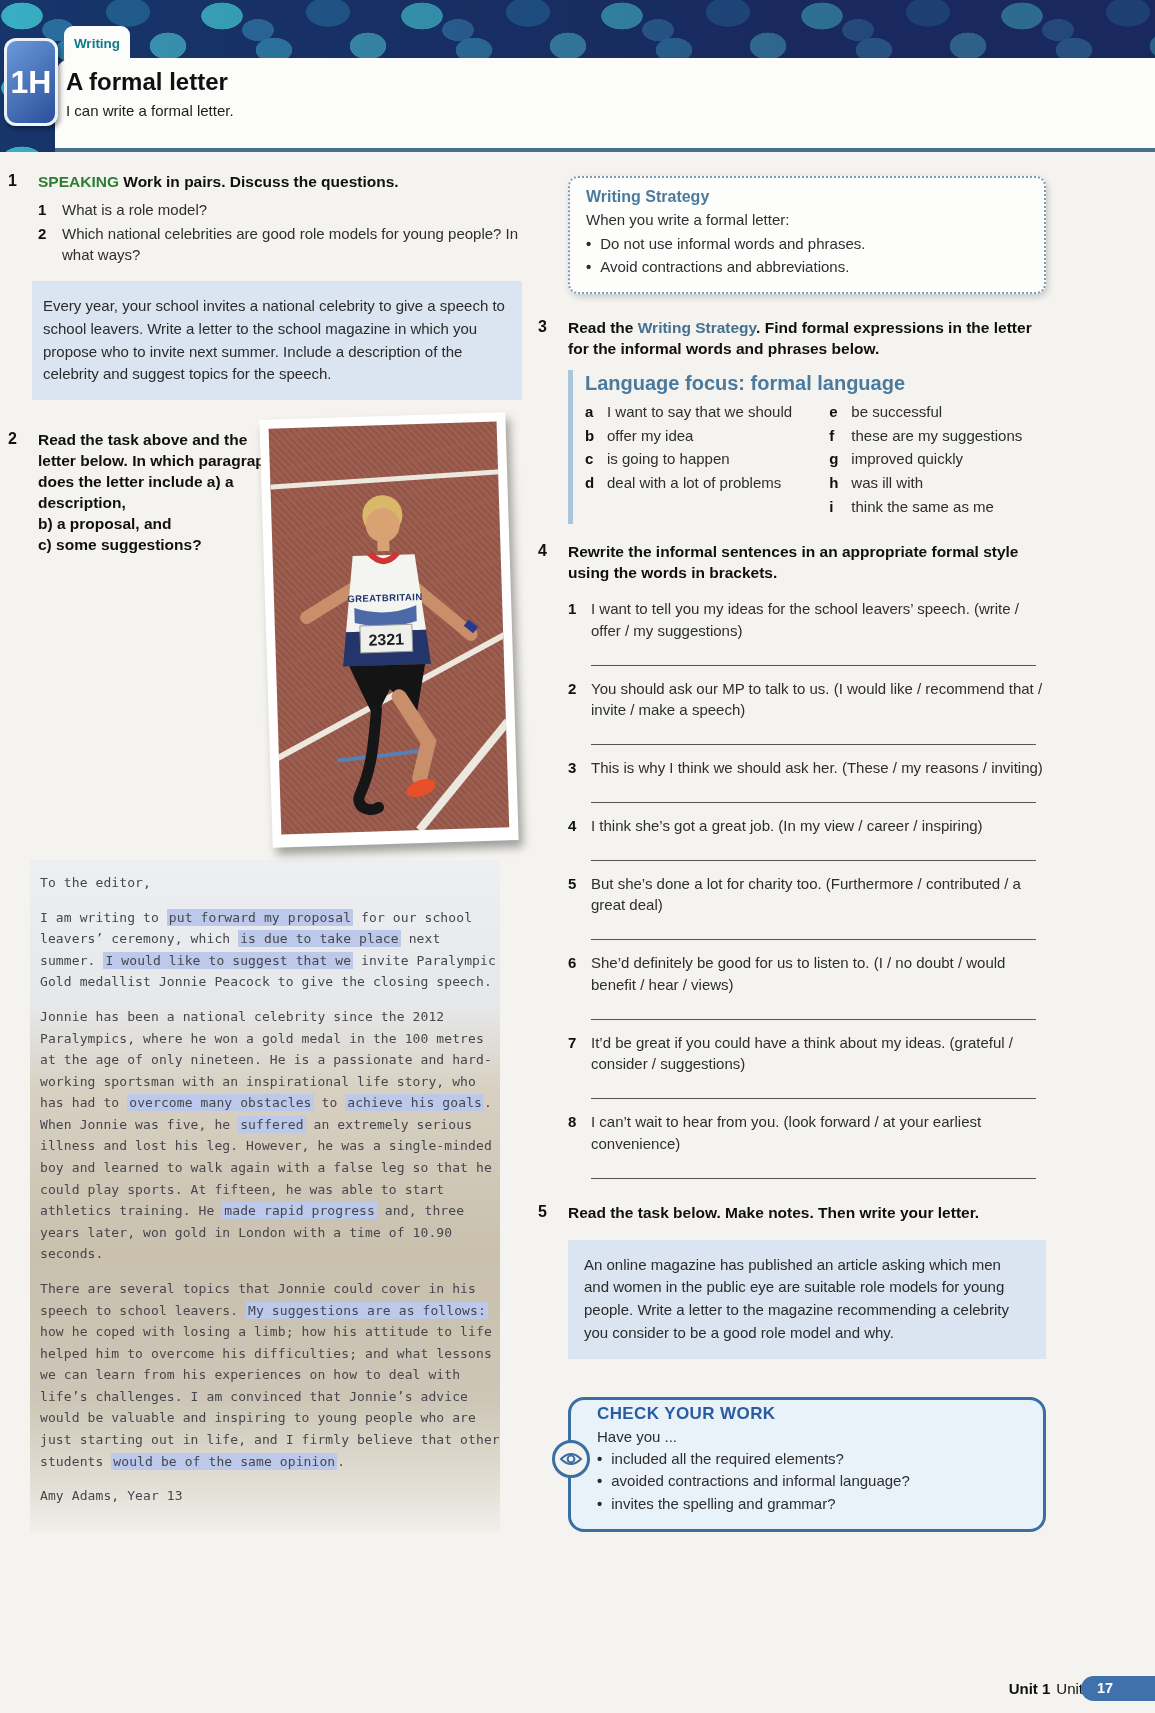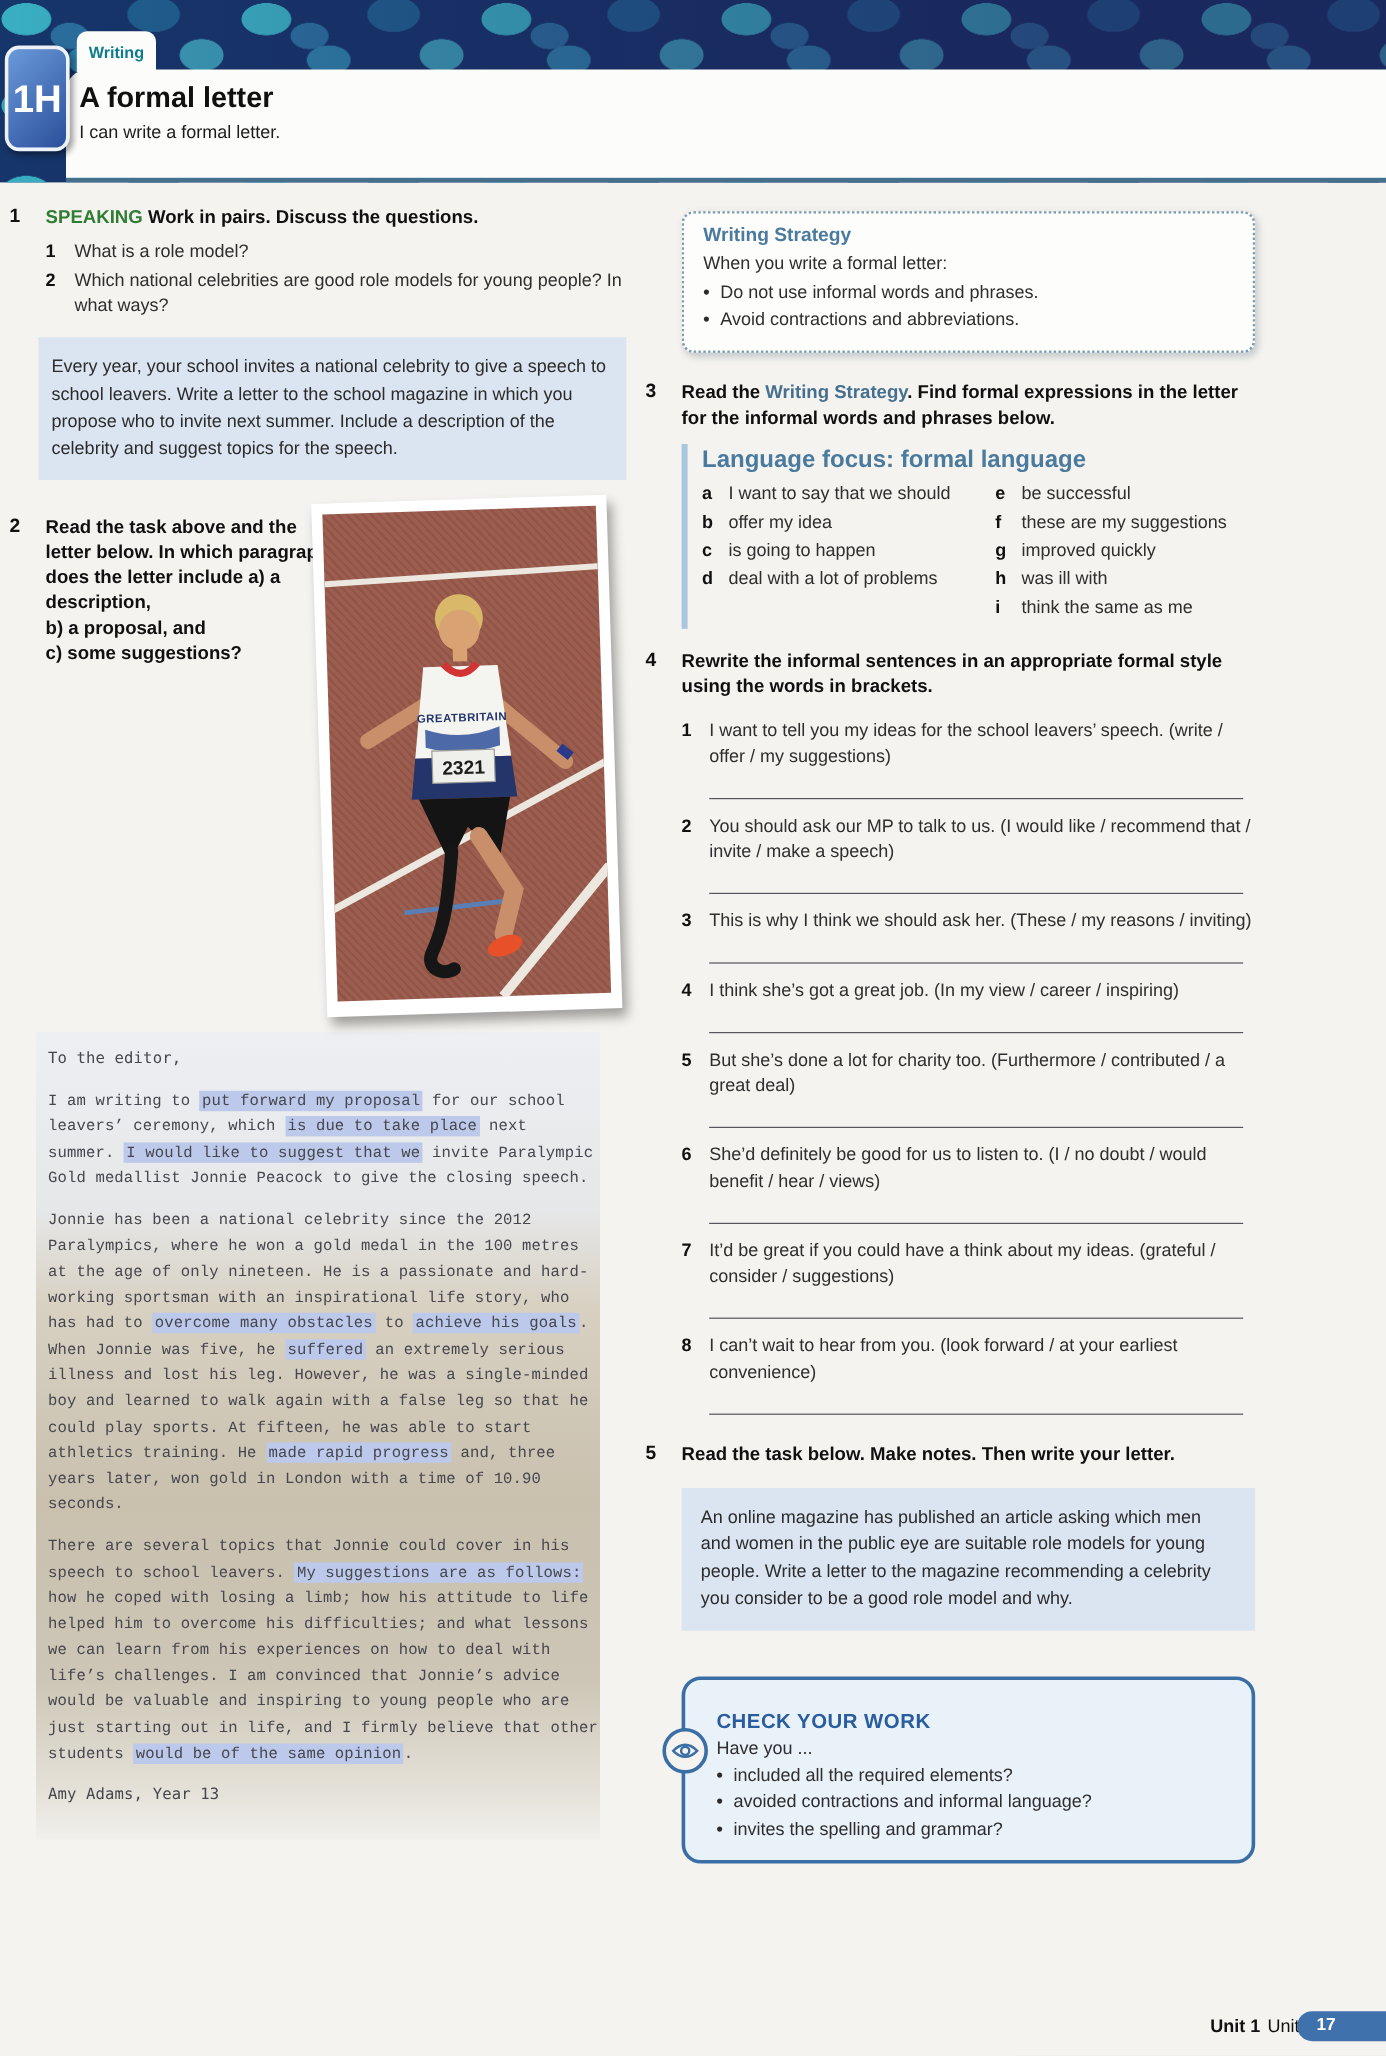--- a/index.html
+++ b/index.html
@@ -54,21 +54,21 @@
     box-shadow:4px 7px 10px rgba(0,0,0,.35);}
   .photo-img{position:relative;width:100%;height:100%;overflow:hidden;
     background:repeating-linear-gradient(48deg, rgba(0,0,0,.05) 0 2px, rgba(255,255,255,.03) 2px 5px),#99594a;}
   .photo-img svg{position:absolute;left:0;top:0;}
 
   
   .letter{margin:14px 0 0 22px;width:470px;box-sizing:border-box;padding:12px 0 26px 10px;
     font-family:"DejaVu Sans Mono",monospace;font-size:13px;letter-spacing:.1px;
     color:#46464e;line-height:1.66;
     background:linear-gradient(180deg,#edeff3 0%,#e6e7e8 22%,#d8d1c2 34%,#c9c0ae 58%,#cdc6b6 80%,#e4e1d8 94%,#f1f0ec 100%);}
-  .lp{margin:0 0 13px;font-family:Liberation Mono, monospace;}
+  .lp{margin:0 0 13px;}
   .hl{background:#bdc9ea;padding:1px 2px;box-decoration-break:clone;-webkit-box-decoration-break:clone;}
   .salutation{margin-bottom:13px;}
   .signature{margin-top:2px;}
 
   
   .strategy-box{border:2px dotted #7d9ab0;border-radius:10px;background:#fdfdfc;
     margin:4px 0 24px 30px;padding:10px 16px 14px;box-shadow:2px 3px 6px rgba(60,80,100,.25);}
   .strategy-title{color:#4a7a9e;font-weight:bold;font-size:16px;margin-bottom:5px;}
   .strategy-intro{font-size:15px;margin-bottom:5px;}
   .bullet-row{display:flex;gap:9px;font-size:15px;line-height:1.5;}
@@ -87,21 +87,21 @@
   .ex4-block{margin-top:14px;}
   .ex4-item-row{display:flex;gap:9px;margin:12px 0 0 30px;font-size:15px;line-height:1.45;}
   .item-num{font-weight:bold;width:14px;flex:none;color:#101010;}
   .answer-line{margin:17px 10px 4px 53px;border-bottom:1.4px solid #54545a;height:6px;}
 
   .ex5{margin-top:24px;}
   .task-box2{background:#dbe5f1;padding:14px 16px;margin:16px 0 0 30px;font-size:15px;
     line-height:1.52;color:#2b2b2b;}
 
   .cyw{position:relative;border:3px solid #3a6ea5;border-radius:16px;background:#e9f1f9;
-    margin:38px 0 0 30px;padding:25px 18px 14px 26px;}
+    margin:38px 0 0 30px;padding:4px 18px 14px 26px;}
   .cyw-eye{position:absolute;left:-19px;top:40px;width:38px;height:38px;border-radius:50%;
     background:#f4f3ef;border:3px solid #3a6ea5;box-sizing:border-box;
     display:flex;align-items:center;justify-content:center;}
   .cyw-title{color:#2a5d9f;font-weight:bold;font-size:17px;letter-spacing:.4px;margin-bottom:4px;}
   .cyw-intro{font-size:15px;margin-bottom:3px;}
 
   .footer{position:absolute;right:72px;bottom:16px;font-size:15px;color:#101010;}
   .footer b{margin-right:6px;}
   .page-pill{position:absolute;right:0;bottom:12px;width:50px;background:#3f71ad;color:#fff;
     font-weight:bold;border-radius:14px 0 0 14px;padding:4px 8px 5px 16px;font-size:14.5px;}

